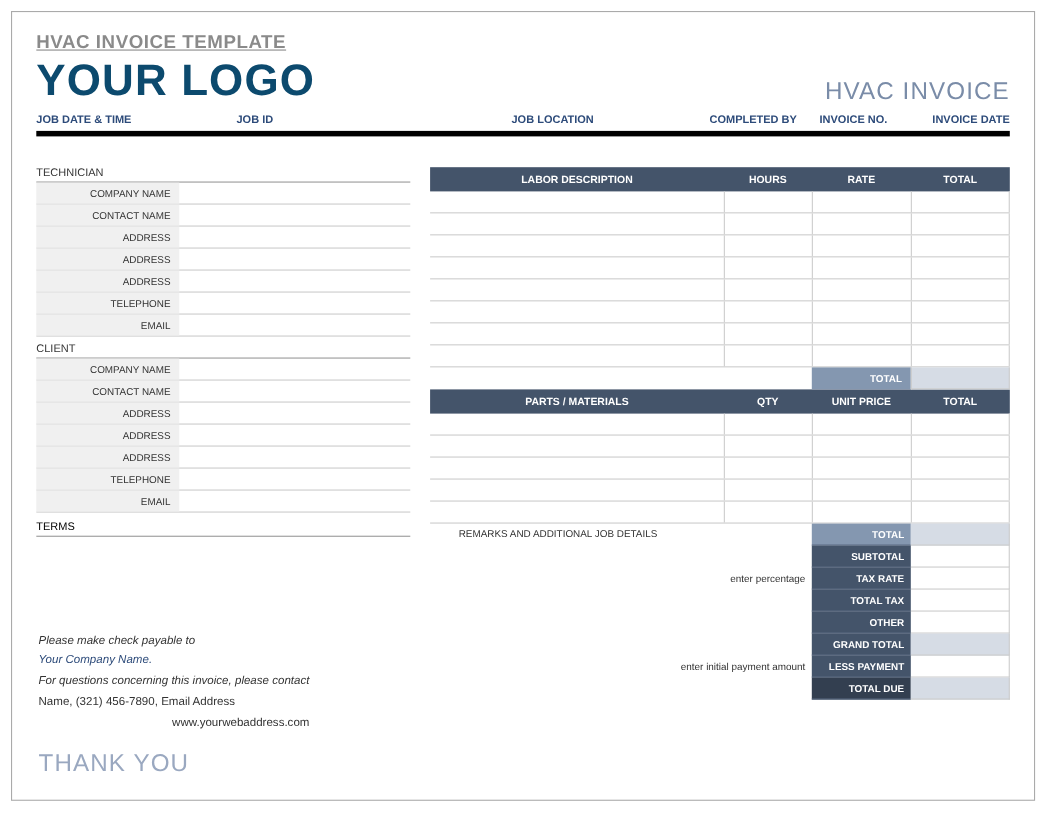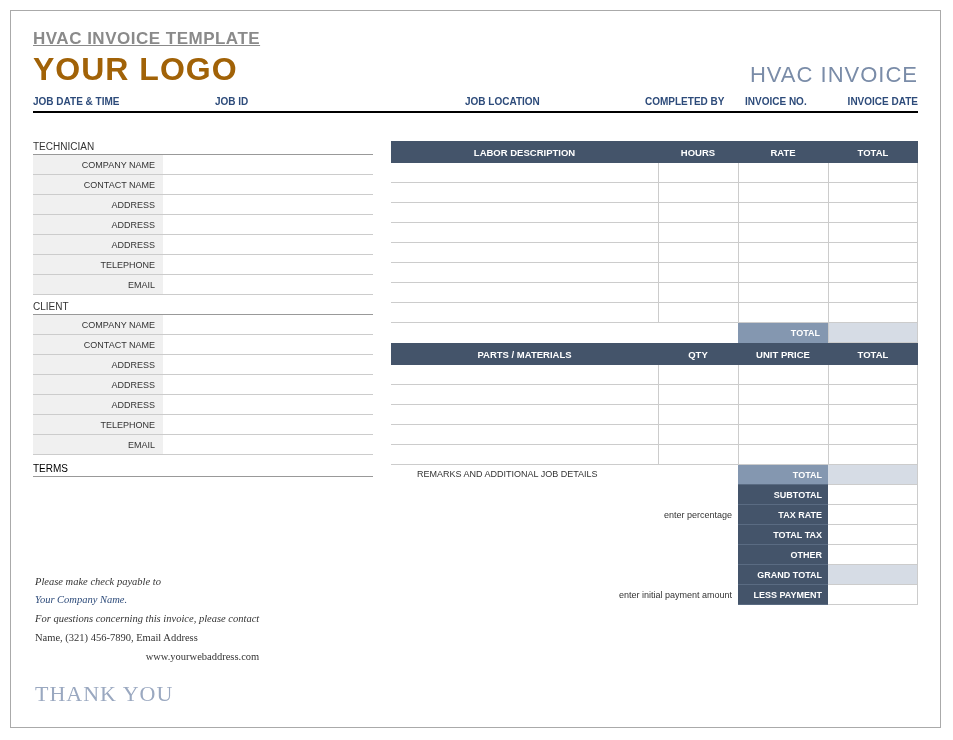--- a/index.html
+++ b/index.html
@@ -1,22 +1,22 @@
 <!DOCTYPE html>
 <html><head>
 <meta charset="utf-8">
 <style>
   * { box-sizing: border-box; margin: 0; padding: 0; }
   body { font-family: "Century Gothic", "Arial", sans-serif; background: #fff; padding: 10px; }
   .page { width: 931px; height: 718px; border: 1px solid #aaa; padding: 18px 22px; position: relative; background: #fff; }
   .doc-title { font-size: 17px; font-weight: bold; color: #8a8a8a; letter-spacing: 0.5px; margin-bottom: 2px; text-decoration: underline; }
   .logo-row { display: flex; justify-content: space-between; align-items: flex-end; }
-  .logo { font-size: 32px; font-weight: bold; color: #a16207; letter-spacing: 1px; }
+  .logo { font-size: 40px; font-weight: bold; color: #0c4a6e; letter-spacing: 1px; }
   .inv-title { font-size: 22px; font-weight: 500; color: #7a8ca8; letter-spacing: 1px; }
-  .job-header { display: flex; border-bottom: 2px solid #000000; padding: 6px 0 4px 0; margin-top: 2px; }
+  .job-header { display: flex; border-bottom: 5px solid #000000; padding: 6px 0 4px 0; margin-top: 2px; }
   .job-header div { font-size: 10px; font-weight: bold; color: #2d4b7a; }
   .jh1 { width: 170px; } .jh2 { width: 250px; margin-left: 12px; } .jh3 { width: 180px; } .jh4 { width: 100px; text-align:left;} .jh5 { width: 100px; } .jh6 { flex:1; text-align:right;}
   
   .content { display: flex; margin-top: 28px; gap: 18px; }
   .left { width: 340px; }
   .right { flex: 1; }
   
   .section-label { font-size: 10px; color: #333; border-bottom: 1px solid #999; padding-bottom: 2px; margin-bottom: 0; }
   .field-row { display: flex; border-bottom: 1px solid #ccc; height: 20px; align-items: center; }
   .field-label { width: 130px; background: #f0f0f0; font-size: 9px; text-align: right; padding-right: 8px; color: #333; height: 100%; display:flex; align-items:center; justify-content:flex-end;}
@@ -39,21 +39,21 @@
   .totals-row { display: flex; height: 20px; }
   .tot-note { flex: 1; font-size: 9px; text-align: right; padding-right: 6px; display:flex; align-items:center; justify-content:flex-end; color:#333;}
   .tot-label { width: 90px; background: #44546a; color: #fff; font-size: 9px; font-weight: bold; text-align: right; padding-right: 6px; display:flex; align-items:center; justify-content:flex-end; border-bottom:1px solid #5a6b82;}
   .tot-label.light { background: #8497b0; }
   .tot-label.dark { background: #333f50; }
   .tot-val { width: 90px; border-right:1px solid #ccc; border-bottom:1px solid #ccc;}
   .tot-val.shade { background: #d6dce5; }
   
   .remarks { font-size: 9px; color:#333; padding: 4px 0 2px 2px; margin-left: 24px;}
   
-  .footer { position: absolute; bottom: 20px; left: 24px; font-family: Liberation Serif, serif; }
+  .footer { position: absolute; bottom: 20px; left: 24px; }
   .footer p { font-size: 10.5px; font-style: italic; color: #333; line-height: 1.8; }
   .footer .link { color: #2d4b7a; }
   .thanks { font-size: 22px; font-weight: 500; color: #9aa8c0; letter-spacing: 1px; margin-top: 14px;}
 </style>
 </head>
 <body>
 
 <div class="page">
 
   <div class="doc-title">HVAC INVOICE TEMPLATE</div>
@@ -268,20 +268,25 @@
       <div class="totals-row">
           <div class="tot-note"></div>
           <div class="tot-label">GRAND TOTAL</div>
           <div class="tot-val shade"></div>
         </div>
       <div class="totals-row">
           <div class="tot-note">enter initial payment amount</div>
           <div class="tot-label">LESS PAYMENT</div>
           <div class="tot-val"></div>
         </div>
+      <div class="totals-row">
+          <div class="tot-note"></div>
+          <div class="tot-label dark">TOTAL DUE</div>
+          <div class="tot-val shade"></div>
+        </div>
     </div>
   </div>
 
   <div class="footer">
     <p>Please make check payable to</p>
     <p class="link">Your Company Name.</p>
     <p>For questions concerning this invoice, please contact</p>
     <p style="font-style:normal;">Name, (321) 456-7890, Email Address</p>
     <p style="font-style:normal;text-align:right;">www.yourwebaddress.com</p>
     <div class="thanks">THANK YOU</div>

